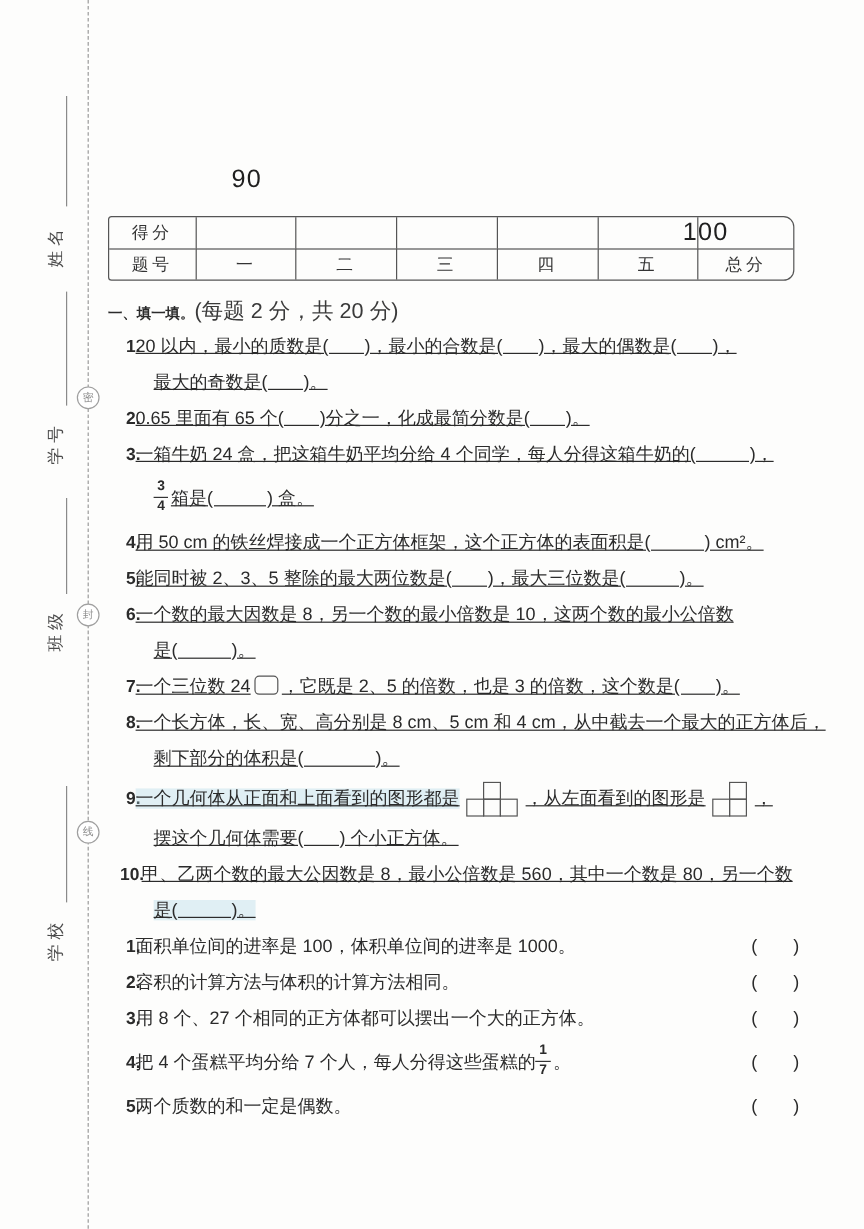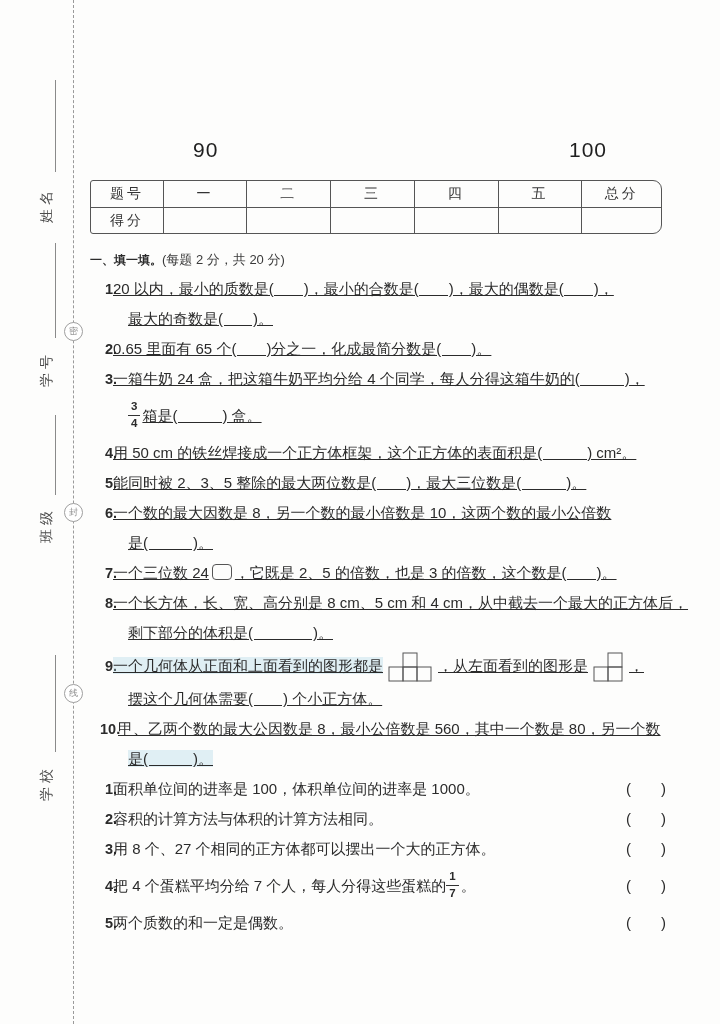--- a/index.html
+++ b/index.html
@@ -28,38 +28,38 @@
   .lab-school { top:754px; }
   .seal { position:absolute; left:64px; width:19px; height:19px;
     border:1px solid #9f9f9f; border-radius:50%; background:#fff;
     display:flex; align-items:center; justify-content:center;
     font-size:9px; color:#8d8d8d; }
   .seal1 { top:322px; } .seal2 { top:503px; } .seal3 { top:684px; }
 
   
   .top-num { position:absolute; top:138px; font-size:21px; color:#1f1f1f;
     letter-spacing:1px; }
-  .num-left { left:193px;text-align:center; } .num-right { left:569px; }
+  .num-left { left:193px;text-align:center; } .num-right { left:569px;margin-top:44px; }
 
   
   .score-table { position:absolute; left:90px; top:180px; width:572px;
     border-collapse:separate; border-spacing:0; font-size:14px; color:#333;
     border:1px solid #555; border-radius:3px 9px 9px 3px; }
   .score-table td { border-left:1px solid #555; border-top:1px solid #555;
     height:26px; text-align:center; letter-spacing:3px; }
   .score-table tr:first-child td { border-top:none; }
   .score-table td:first-child { border-left:none; width:72px; }
   .score-table td.mid { width:84px; }
   .score-table td.last { width:80px; }
 
   
   .content { position:absolute; left:90px; top:244px; width:582px; }
   .sec-head { height:30px; line-height:30px; font-size:15px; white-space:nowrap; }
   .sec-title { font-weight:700; font-size:12px; }
-  .sec-note { font-size:13px; color:#3a3a3a; }
+  .sec-note { font-size:18px; color:#3a3a3a; }
   .qline { height:30px; line-height:30px; font-size:15px; white-space:nowrap;text-decoration:underline; }
   .qno { display:inline-block; width:23px; padding-left:15px; font-weight:600;
     font-size:14.5px; }
   .qno10 { padding-left:10px; width:28px;text-align:right; }
   .cont { padding-left:38px; }
   .tall { height:44px; line-height:44px; }
   .figline { height:36px; line-height:36px; }
 
   .frac { display:inline-block; vertical-align:middle; text-align:center;
     font-size:11.5px; line-height:1.2; margin:0 2px 3px 0; font-weight:600; }
@@ -104,36 +104,36 @@
 <div class="seal seal1">密</div>
 <div class="seal seal2">封</div>
 <div class="seal seal3">线</div>
 
 <div class="top-num num-left">90</div>
 <div class="top-num num-right">100</div>
 
 <table class="score-table">
   <tbody>
       <tr>
+    <td>得分</td>
+    <td class="mid"></td>
+    <td class="mid"></td>
+    <td class="mid"></td>
+    <td class="mid"></td>
+    <td class="mid"></td>
+    <td class="last"></td>
+  </tr>
+  <tr>
     <td>题号</td>
     <td class="mid">一</td>
     <td class="mid">二</td>
     <td class="mid">三</td>
     <td class="mid">四</td>
     <td class="mid">五</td>
     <td class="last">总分</td>
-  </tr>
-  <tr>
-    <td>得分</td>
-    <td class="mid"></td>
-    <td class="mid"></td>
-    <td class="mid"></td>
-    <td class="mid"></td>
-    <td class="mid"></td>
-    <td class="last"></td>
   </tr>
 </tbody>
   </table>
 
 <div class="content">
 
   <div class="sec-head">
     <span class="sec-title">一、填一填。</span><span class="sec-note">(每题 2 分，共 20 分)</span>
   </div>
 

